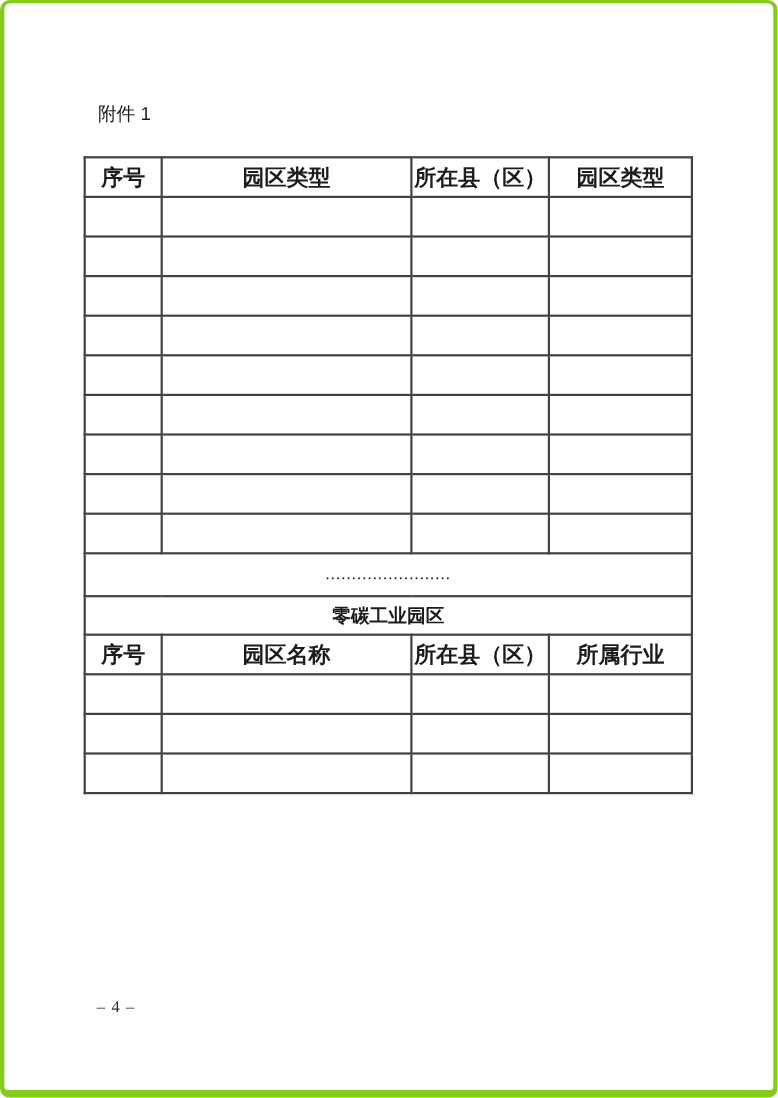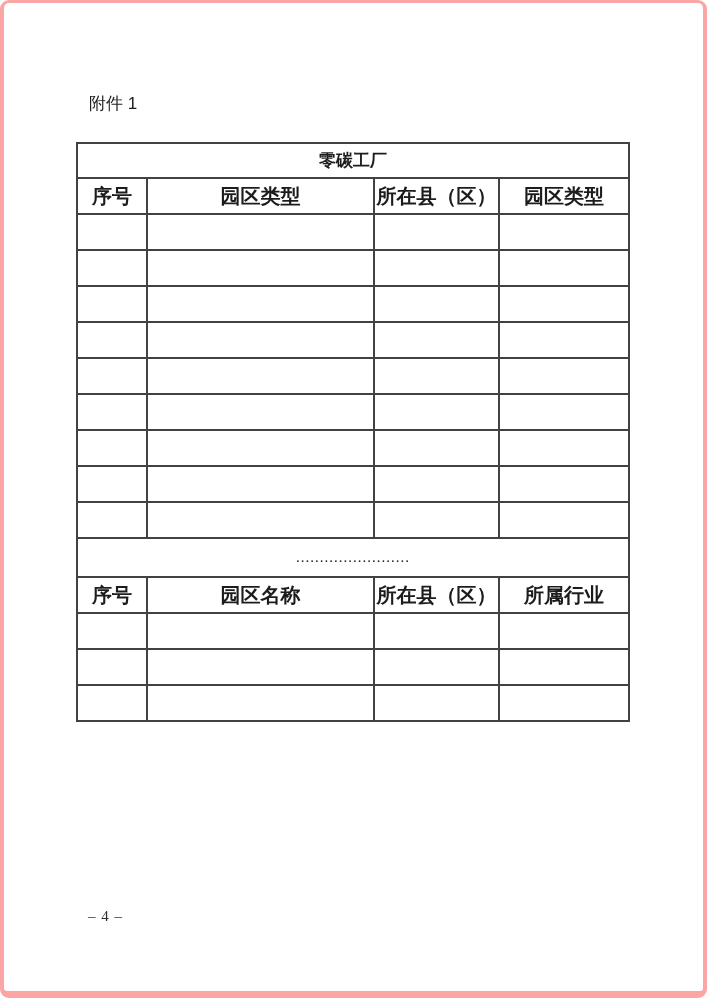--- a/index.html
+++ b/index.html
@@ -1,19 +1,19 @@
 <!DOCTYPE html>
 <html><head>
 <meta charset="utf-8">
 <style>
   html,body{margin:0;padding:0;background:#fff;}
   .frame{
     position:relative;
     width:707px;height:998px;
-    background:#fca5a5;
+    background:#84cc16;
     border-radius:9px;
     overflow:hidden;
     font-family:"Liberation Sans",sans-serif;
   }
   .page{
     position:absolute;left:4px;top:3px;right:4px;bottom:7px;
     background:#ffffff;
     border-radius:5px 5px 3px 3px;
   }
   .content{
@@ -85,23 +85,20 @@
 
 
       <table class="doc-table">
         <colgroup>
           <col style="width:70px">
           <col style="width:227px">
           <col style="width:125px">
           <col style="width:130px">
         </colgroup>
         <tbody>
-          <tr class="band">
-            <td colspan="4">零碳工厂</td>
-          </tr>
           <tr class="cols">
             <td>序号</td>
             <td>园区类型</td>
             <td>所在县（区）</td>
             <td>园区类型</td>
           </tr>
           <tr class="empty">
             <td></td>
             <td></td>
             <td></td>
@@ -151,20 +148,23 @@
           </tr>
             <tr class="empty">
             <td></td>
             <td></td>
             <td></td>
             <td></td>
           </tr>
           <tr class="dots">
             <td colspan="4">........................</td>
           </tr>
+          <tr class="band">
+            <td colspan="4">零碳工业园区</td>
+          </tr>
           <tr class="cols">
             <td>序号</td>
             <td>园区名称</td>
             <td>所在县（区）</td>
             <td>所属行业</td>
           </tr>
           <tr class="empty">
             <td></td>
             <td></td>
             <td></td>

